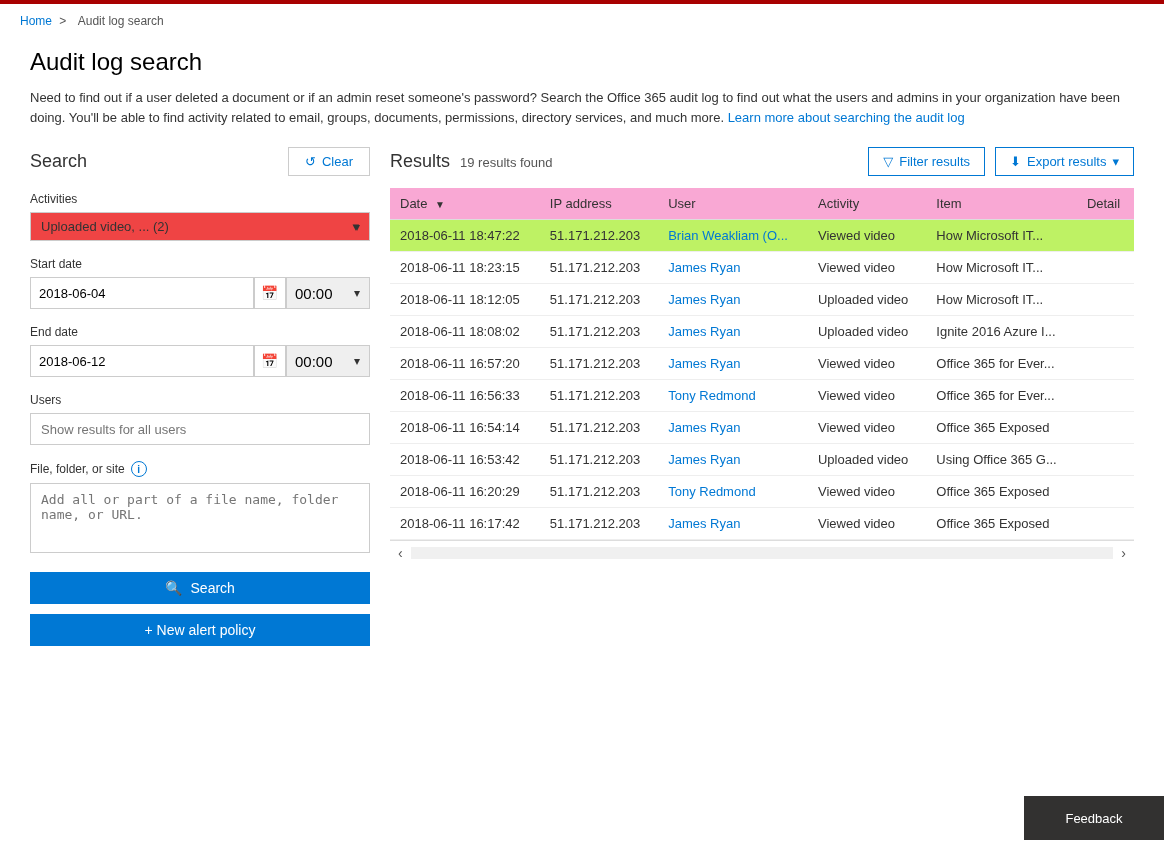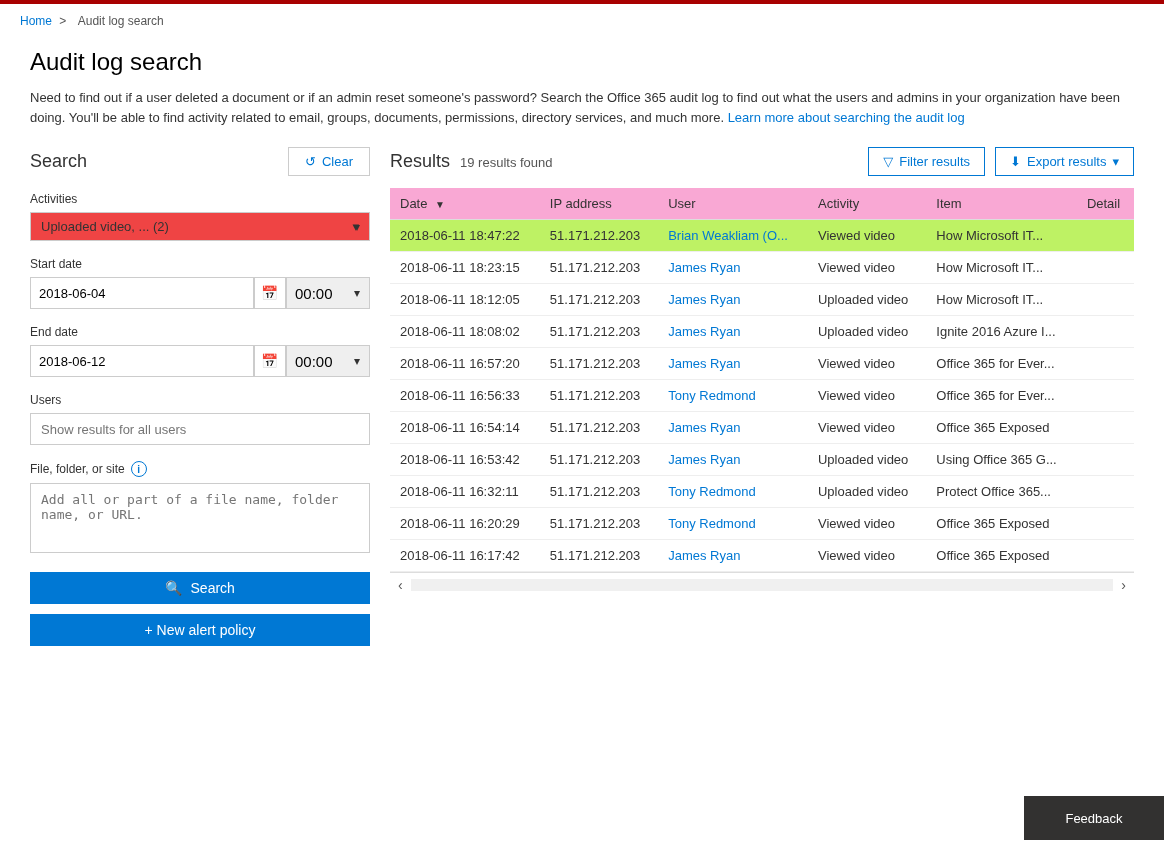--- a/index.html
+++ b/index.html
@@ -324,28 +324,20 @@
     </tr>
               <tr>
       <td>2018-06-11 16:53:42</td>
       <td>51.171.212.203</td>
       <td><a class="user-link" href="#">James Ryan</a></td>
       <td>Uploaded video</td>
       <td>Using Office 365 G...</td>
       <td></td>
     </tr>
               <tr>
-      <td>2018-06-11 16:32:11</td>
-      <td>51.171.212.203</td>
-      <td><a class="user-link" href="#">Tony Redmond</a></td>
-      <td>Uploaded video</td>
-      <td>Protect Office 365...</td>
-      <td></td>
-    </tr>
-              <tr>
       <td>2018-06-11 16:20:29</td>
       <td>51.171.212.203</td>
       <td><a class="user-link" href="#">Tony Redmond</a></td>
       <td>Viewed video</td>
       <td>Office 365 Exposed</td>
       <td></td>
     </tr>
               <tr>
       <td>2018-06-11 16:17:42</td>
       <td>51.171.212.203</td>

